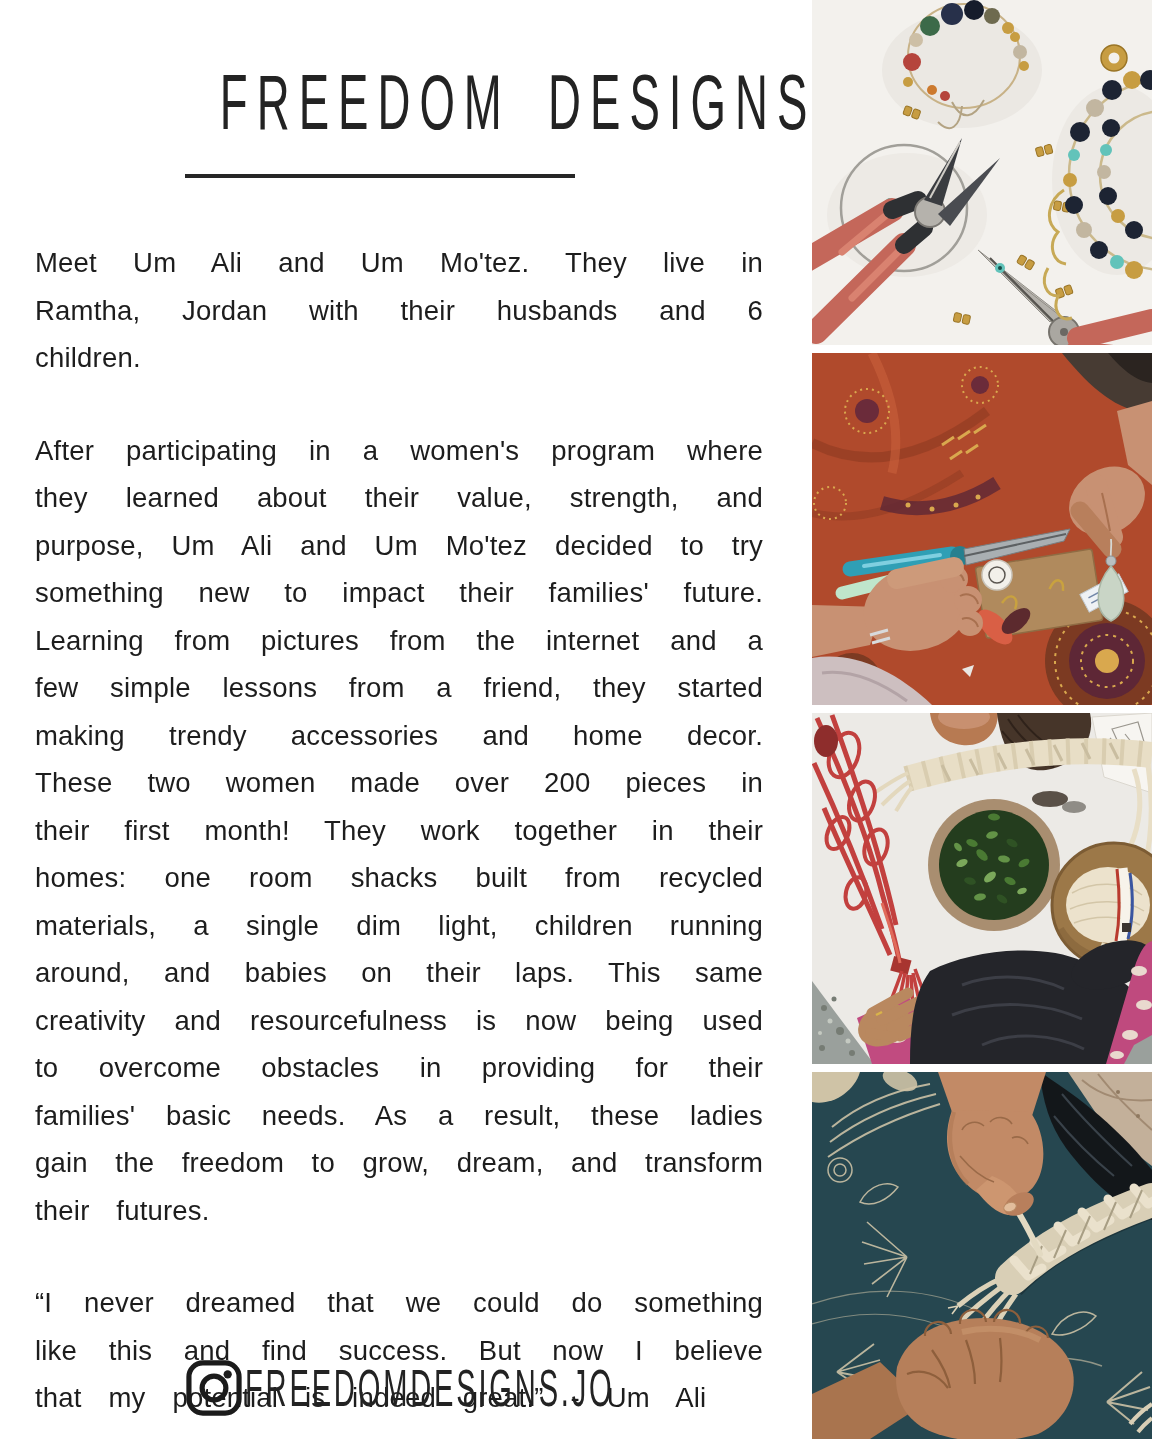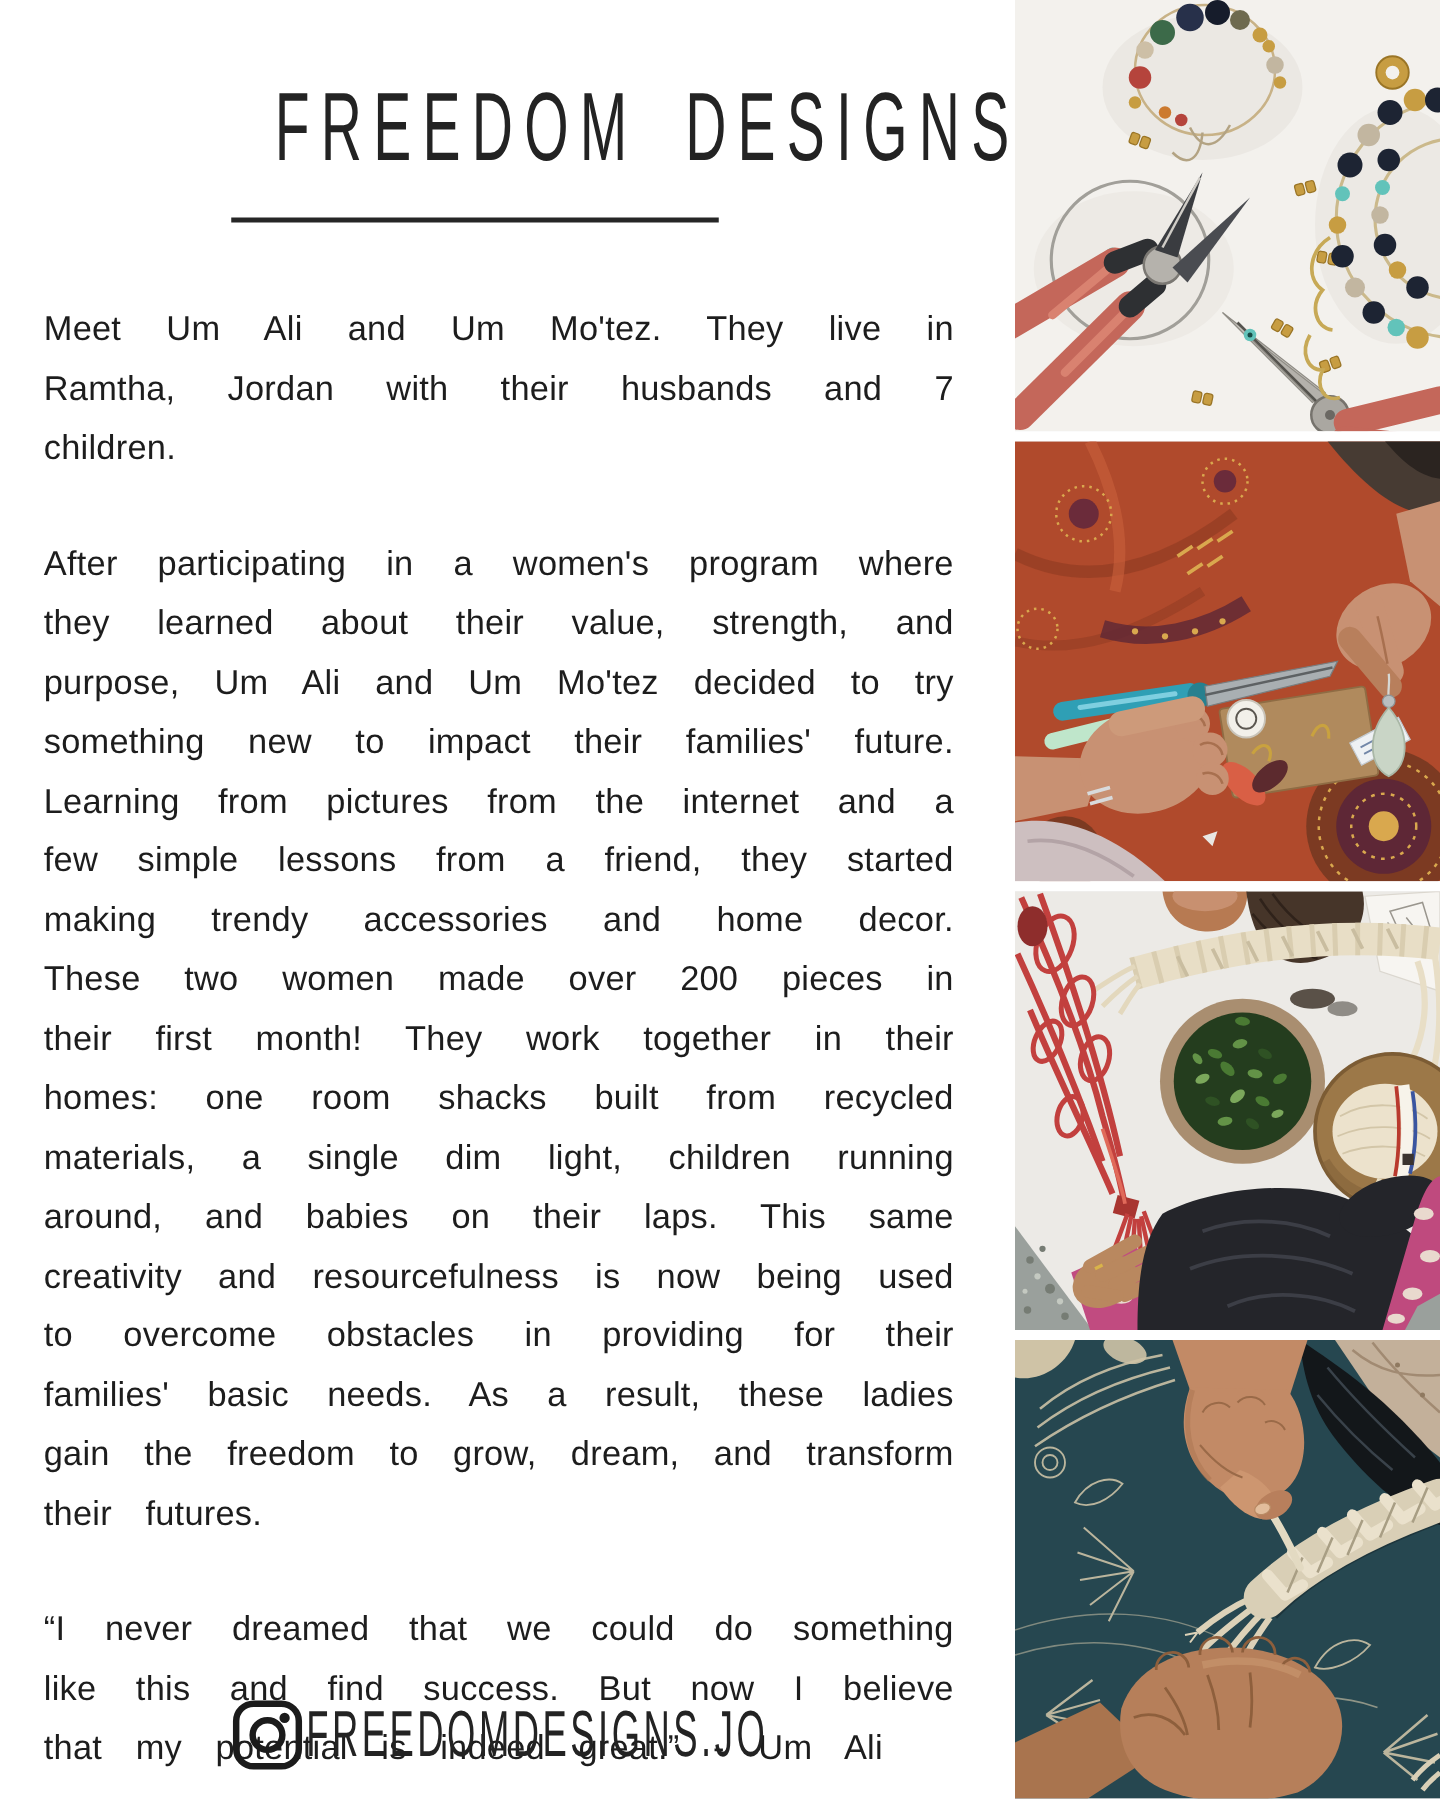--- a/index.html
+++ b/index.html
@@ -55,21 +55,21 @@
 <body>
 
 <div class="page">
 
   <h1 class="title">
     <span class="title-inner">FREEDOM DESIGNS</span>
   </h1>
   <div class="title-underline"></div>
 
   <main class="article">
-    <p>Meet Um Ali and Um Mo'tez. They live in Ramtha, Jordan with their husbands and 7 children.</p>
+    <p>Meet Um Ali and Um Mo'tez. They live in Ramtha, Jordan with their husbands and 6 children.</p>
     <p>After participating in a women's program where they learned about their value, strength, and purpose, Um Ali and Um Mo'tez decided to try something new to impact their families' future. Learning from pictures from the internet and a few simple lessons from a friend, they started making trendy accessories and home decor. These two women made over 200 pieces in their first month! They work together in their homes: one room shacks built from recycled materials, a single dim light, children running around, and babies on their laps. This same creativity and resourcefulness is now being used to overcome obstacles in providing for their families' basic needs. As a result, these ladies gain the freedom to grow, dream, and transform their futures.</p>
     <p>“I never dreamed that we could do something like this and find success. But now I believe that my potential is indeed great.” - Um Ali</p>
   </main>
 
   <div class="footer">
     <span class="ig-icon">
       <svg viewBox="0 0 24 24" width="62" height="62">
         <rect x="2.3" y="2.3" width="19.4" height="19.4" rx="5.4" fill="none" stroke="#1b1b1b" stroke-width="2"></rect>
         <circle cx="12" cy="12" r="4.6" fill="none" stroke="#1b1b1b" stroke-width="2"></circle>
         <circle cx="17.3" cy="6.7" r="1.6" fill="#1b1b1b"></circle>

